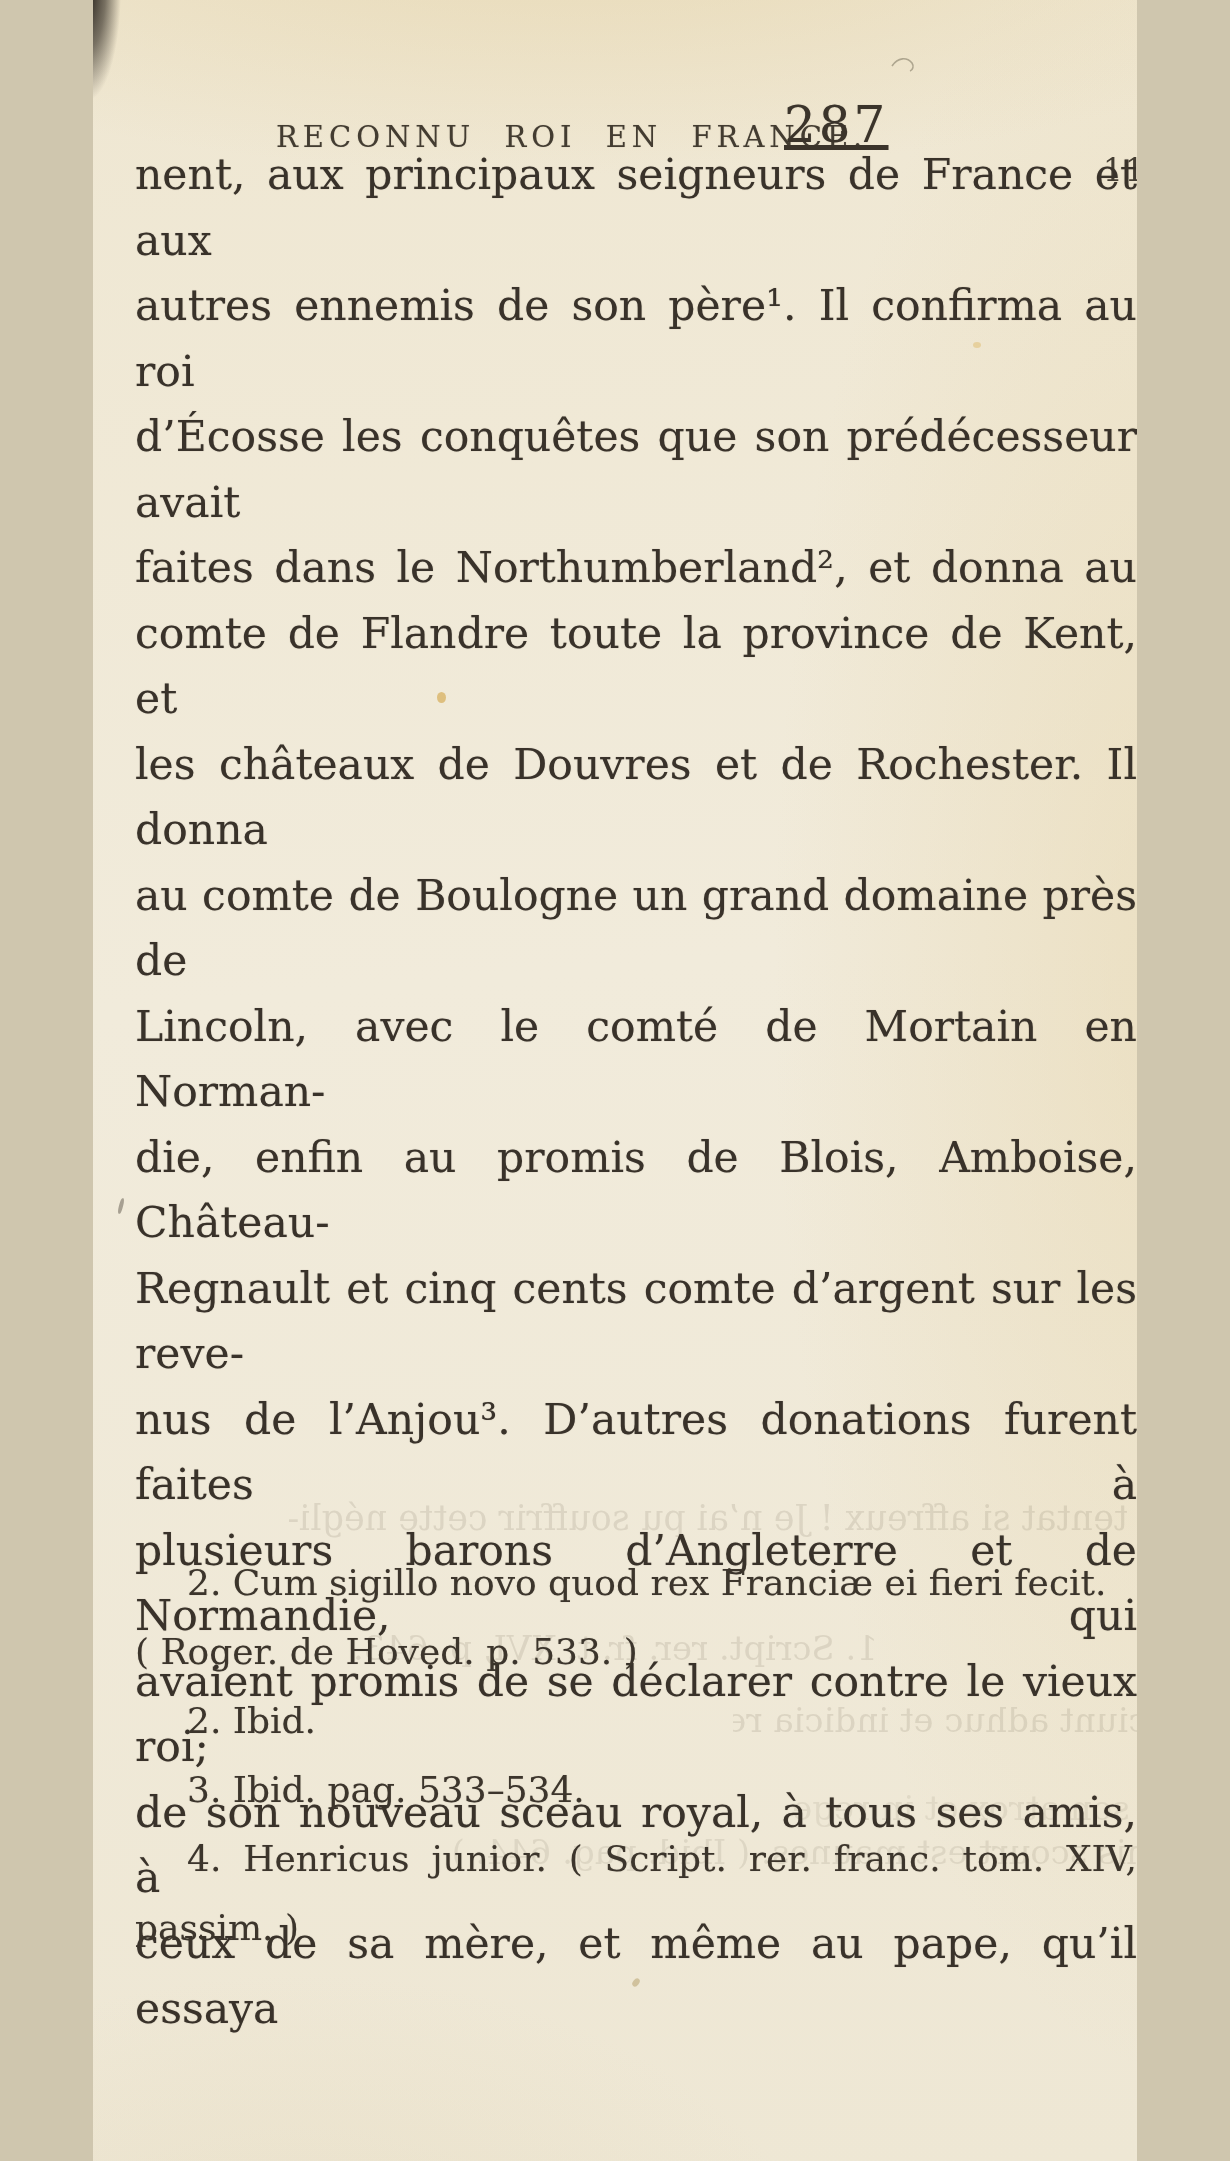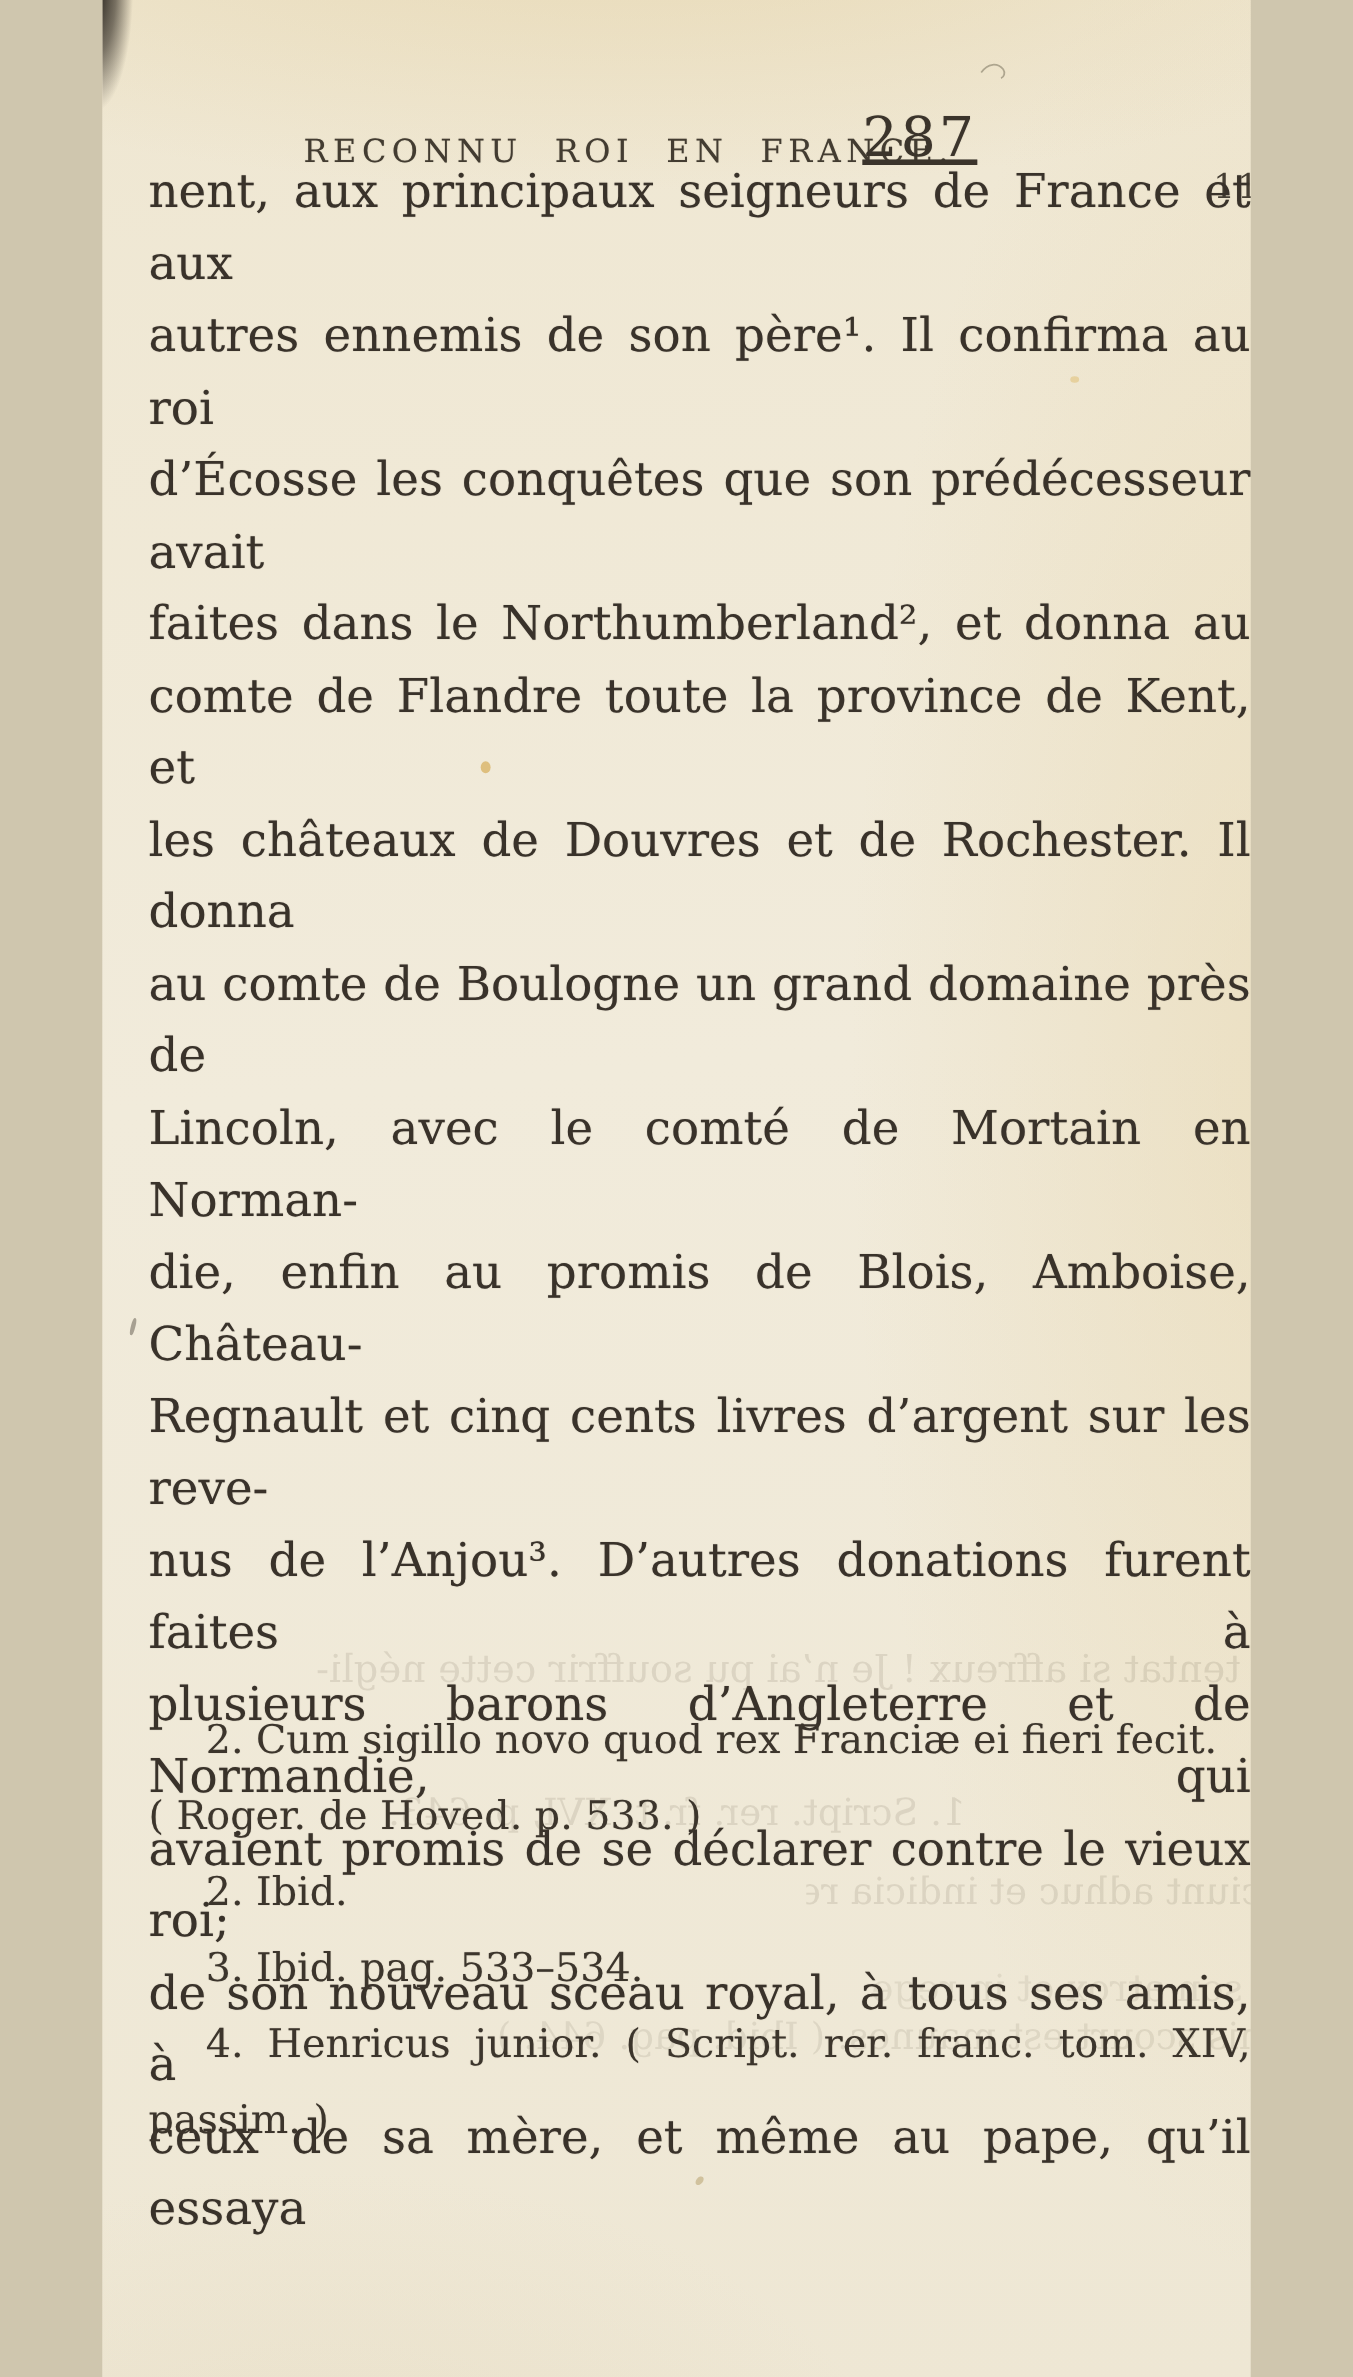--- a/index.html
+++ b/index.html
@@ -91,21 +91,21 @@
   <div class="body-text">
     <div class="body-line">nent, aux principaux seigneurs de France et aux</div>
     <div class="body-line">autres ennemis de son père¹. Il confirma au roi</div>
     <div class="body-line">d’Écosse les conquêtes que son prédécesseur avait</div>
     <div class="body-line">faites dans le Northumberland², et donna au</div>
     <div class="body-line">comte de Flandre toute la province de Kent, et</div>
     <div class="body-line">les châteaux de Douvres et de Rochester. Il donna</div>
     <div class="body-line">au comte de Boulogne un grand domaine près de</div>
     <div class="body-line">Lincoln, avec le comté de Mortain en Norman-</div>
     <div class="body-line">die, enfin au promis de Blois, Amboise, Château-</div>
-    <div class="body-line">Regnault et cinq cents livres d’argent sur les reve-</div>
+    <div class="body-line">Regnault et cinq cents comte d’argent sur les reve-</div>
     <div class="body-line">nus de l’Anjou³. D’autres donations furent faites à</div>
     <div class="body-line">plusieurs barons d’Angleterre et de Normandie, qui</div>
     <div class="body-line">avaient promis de se déclarer contre le vieux roi;</div>
     <div class="body-line">de son nouveau sceau royal, à tous ses amis, à</div>
     <div class="body-line">ceux de sa mère, et même au pape, qu’il essaya</div>
 
   </div>
 
   <div class="footnotes">
     <div class="fn-line fn-indent">2. Cum sigillo novo quod rex Franciæ ei fieri fecit.</div>

